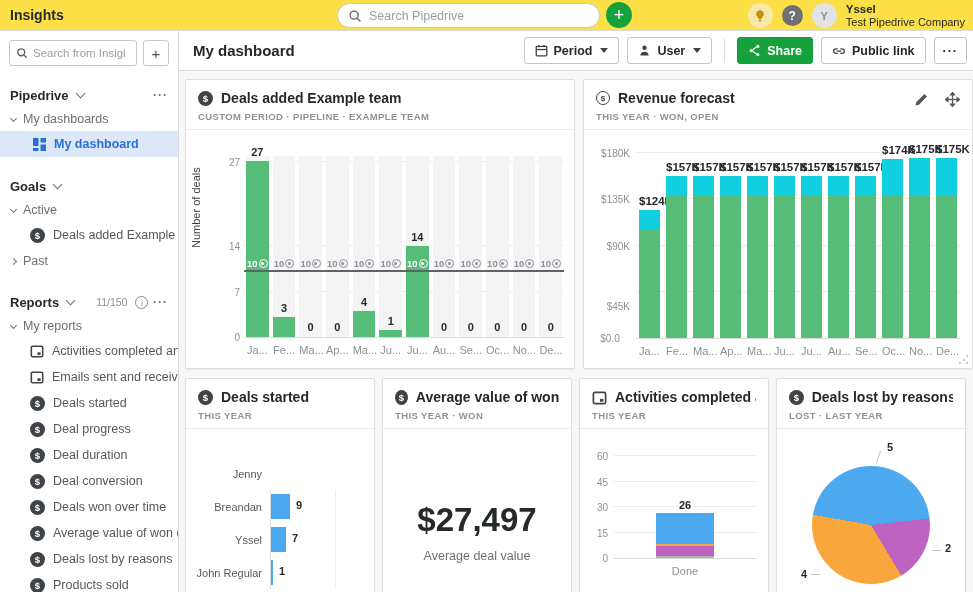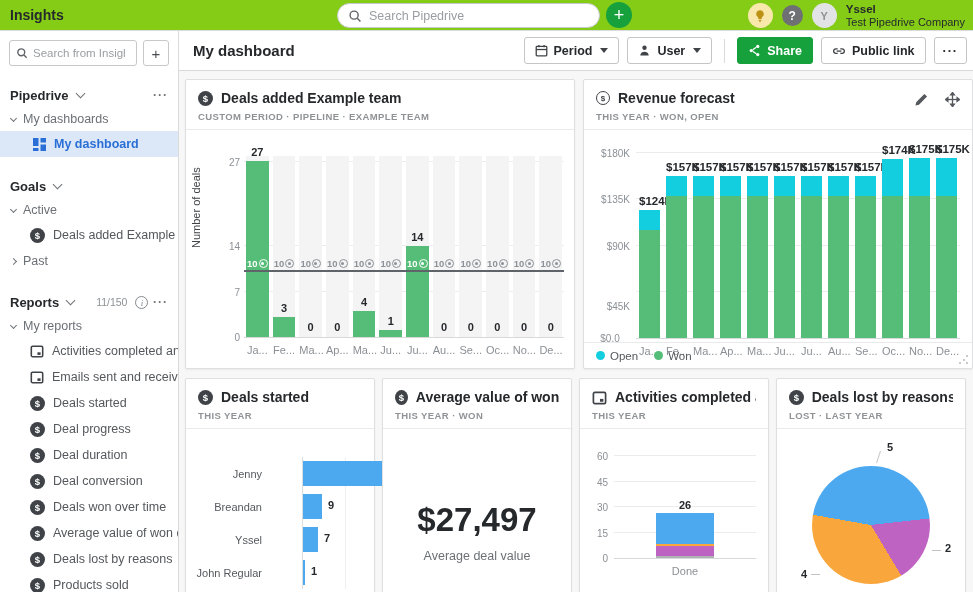--- a/index.html
+++ b/index.html
@@ -1,20 +1,20 @@
 <!DOCTYPE html>
 <html><head>
 <meta charset="utf-8">
 <style>
   * { margin:0; padding:0; box-sizing:border-box; }
   html,body { width:973px; height:592px; overflow:hidden; }
   body { font-family:"Liberation Sans","DejaVu Sans",sans-serif; background:#fff; color:#26292c; font-size:13px; position:relative; }
 
   
-  .topbar { height:31px; display:flex; align-items:center; border-bottom:1px solid #d9dadb; background:#84cc16; position:relative; }
+  .topbar { height:31px; display:flex; align-items:center; border-bottom:1px solid #d9dadb; background:#fde047; position:relative; }
   .app-title { font-weight:bold; font-size:14px; margin-left:10px; }
   .global-search { position:absolute; left:337px; top:3px; width:263px; height:25px; border:1px solid #c6c8ca; border-radius:13px; display:flex; align-items:center; padding:0 10px; background:#fff; }
   .global-search input { border:none; outline:none; font-size:12.5px; margin-left:7px; width:200px; color:#26292c; font-family:inherit; }
   .global-search input::placeholder { color:#9a9ea2; }
   .plus-fab { position:absolute; left:606px; top:2px; width:26px; height:26px; border-radius:50%; background:#16a13c; color:#fff; font-size:18px; line-height:24px; text-align:center; border:none; cursor:pointer; }
   .top-right { position:absolute; right:8px; top:0; height:31px; display:flex; align-items:center; gap:9px; }
   .bulb-circle { width:25px; height:25px; border-radius:50%; background:#f8e8ab; display:flex; align-items:center; justify-content:center; }
   .help-circle { width:21px; height:21px; border-radius:50%; background:#6e7073; color:#fff; font-size:12px; font-weight:bold; display:flex; align-items:center; justify-content:center; }
   .avatar { width:25px; height:25px; border-radius:50%; background:#e2e3e4; color:#8f9295; font-size:11px; font-weight:bold; display:flex; align-items:center; justify-content:center; }
   .user-block { line-height:1.15; }
@@ -105,21 +105,21 @@
   .stack { position:absolute; bottom:0; left:0; right:0; display:flex; flex-direction:column; }
   .seg { width:100%; }
   .legend { position:absolute; left:0; right:0; bottom:0; height:26px; border-top:1px solid #e9eaeb; display:flex; align-items:center; gap:16px; padding:0 12px; }
   .leg-item { display:flex; align-items:center; gap:5px; font-size:11.5px; color:#54585c; cursor:pointer; }
   .leg-dot { width:9px; height:9px; border-radius:50%; }
   .resize-handle { position:absolute; right:4px; bottom:4px; width:9px; height:9px; }
   .resize-handle i { position:absolute; width:2px; height:2px; background:#b6b9bb; border-radius:50%; }
 
   
   .c3body { padding:28px 8px 0 8px; }
-  .c3row { display:flex; align-items:center; height:33px;gap:32px; }
+  .c3row { display:flex; align-items:center; height:33px; }
   .c3lab { width:76px; text-align:right; font-size:11px; color:#55595e; padding-right:8px; white-space:nowrap; }
   .c3track { flex:1; position:relative; height:100%; border-left:1px solid #dcdddf; }
   .c3track .vgrid { position:absolute; top:0; bottom:0; width:1px; background:#efefef; }
   .c3bar { position:absolute; top:4px; height:25px; background:#4da9ef; }
   .c3val { position:absolute; top:9px; font-size:11px; font-weight:bold; }
 
   
   .c4body { display:flex; flex-direction:column; align-items:center; padding-top:72px; }
   .big-num { font-size:33px; font-weight:bold; color:#26292c; }
   .big-cap { font-size:12.5px; color:#6b7075; margin-top:10px; }
@@ -633,30 +633,20 @@
                     <div class="stack">
                       <div class="seg" style="height: 38px; background: rgb(18, 206, 222);"></div>
                       <div class="seg" style="height: 142px; background: rgb(85, 189, 119);"></div>
                     </div>
                     <div class="vlab" style="bottom: 183px; font-size: 11.5px;">$175K</div>
                     <div class="xlab">De...</div>
                   </div>
                 </div>
               </div>
           </div>
-          <div class="legend" id="c2legend">
-              <div class="leg-item">
-                <div class="leg-dot" style="background: rgb(18, 206, 222);"></div>
-                <div>Open</div>
-              </div>
-              <div class="leg-item">
-                <div class="leg-dot" style="background: rgb(85, 189, 119);"></div>
-                <div>Won</div>
-              </div>
-            </div>
           <div class="resize-handle">
             <i style="left:7px;top:0;"></i>
               <i style="left:0;top:7px;"></i>
               <i style="left:7px;top:7px;"></i>
               <i style="left:3.5px;top:3.5px;"></i>
           </div>
         </div>
       </div>
 
       <div class="row2">
@@ -665,25 +655,20 @@
           <div class="card-head">
             <div class="card-title-row">
               <span class="dollar-circ">$</span>
               <span class="card-title">Deals started</span>
             </div>
             <div class="card-sub">THIS YEAR</div>
           </div>
           <div class="c3body" id="c3body">
               <div class="c3row">
                 <div class="c3lab">Jenny</div>
-                <div class="c3track">
-                  <div class="vgrid" style="left: 67%;"></div>
-                  <div class="c3bar" style="width: 90px; background: rgb(77, 169, 239);"></div>
-                  <div class="c3val" style="left: 96px;">42</div>
-                </div>
               </div>
               <div class="c3row">
                 <div class="c3lab">Breandan</div>
                 <div class="c3track">
                   <div class="vgrid" style="left: 67%;"></div>
                   <div class="c3bar" style="width: 19px; background: rgb(77, 169, 239);"></div>
                   <div class="c3val" style="left: 25px;">9</div>
                 </div>
               </div>
               <div class="c3row">

